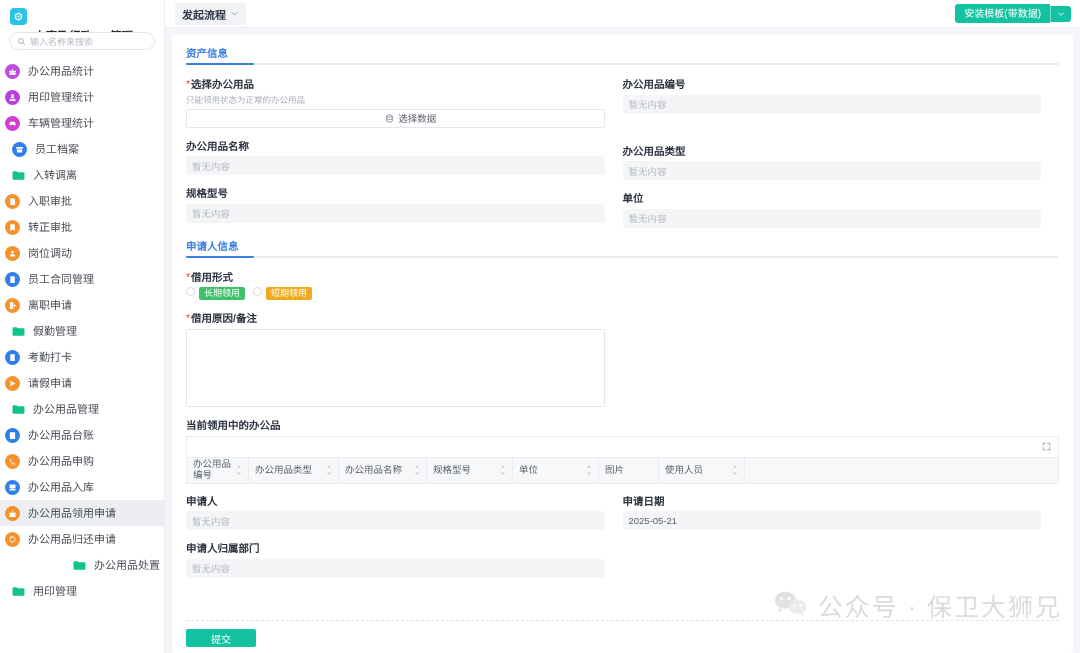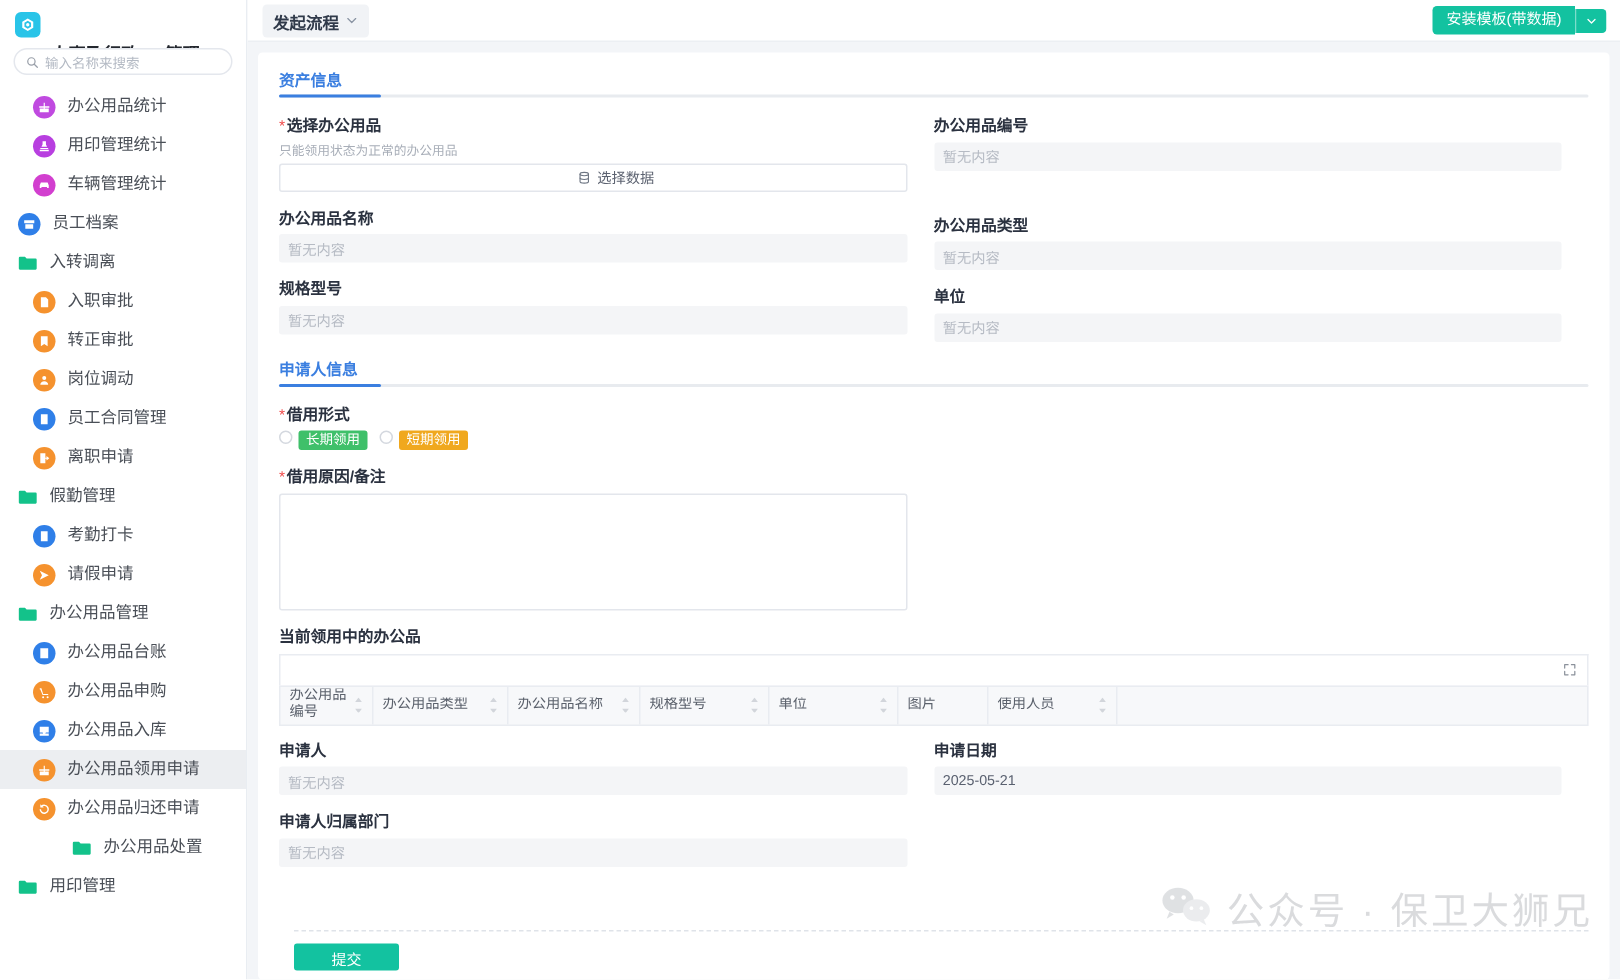--- a/index.html
+++ b/index.html
@@ -48,22 +48,22 @@
   .search-box svg { flex: 0 0 9px; }
   .search-ph { font-size: 9px; color: #b4bac4; white-space: nowrap; }
 
   .nav { flex: 1; overflow: hidden; padding-top: 1px; }
   .nav-item {
     display: flex; align-items: center; gap: 8px;
     height: 26px; padding-left: 12px; cursor: pointer;
     font-size: 11px; color: #4a4f57;
     white-space: nowrap;
   }
-  .nav-item.lvl2 { padding-left: 22px; }
-  .nav-item.lvl3 { padding-left: 48px; }
+  .nav-item.lvl2 { padding-left: 5px; }
+  .nav-item.lvl3 { padding-left: 36px; margin-left: 37px; }
   .nav-item.active { background: #eceef1; }
   .nav-label { line-height: 1; }
   .ico { width: 15px; height: 15px; flex: 0 0 15px; display:flex; align-items:center; justify-content:center; }
   .ico.sm { width: 13px; height: 13px; flex: 0 0 13px; }
   .ico-circle {
     width: 15px; height: 15px; border-radius: 50%;
     display: flex; align-items: center; justify-content: center;
   }
   .folder {
     width: 14px; height: 11px;
@@ -183,21 +183,21 @@
     border-right: 1px solid #e9ecf1;
     line-height: 1.15;
   }
   .th:last-child { border-right: none; }
   .th-text { overflow: hidden; }
   .sort-ico { width: 6px; flex: 0 0 6px; opacity: .55; }
 
   .footer-bar {
     border-top: 1px dashed #dfe3e9;
     padding: 8px 0 0 0;
-    position: absolute; left: 24px; right: 14px; bottom: 0; height: 33px;
+    position: absolute; left: 14px; right: 14px; bottom: 0; height: 33px;
     background: #fff;
   }
   .btn-submit {
     background: #13c2a0; color: #fff; font-size: 10px;
     width: 70px; height: 18px; border-radius: 2px;
     display: flex; align-items: center; justify-content: center;
     cursor: pointer;
   }
 
   

